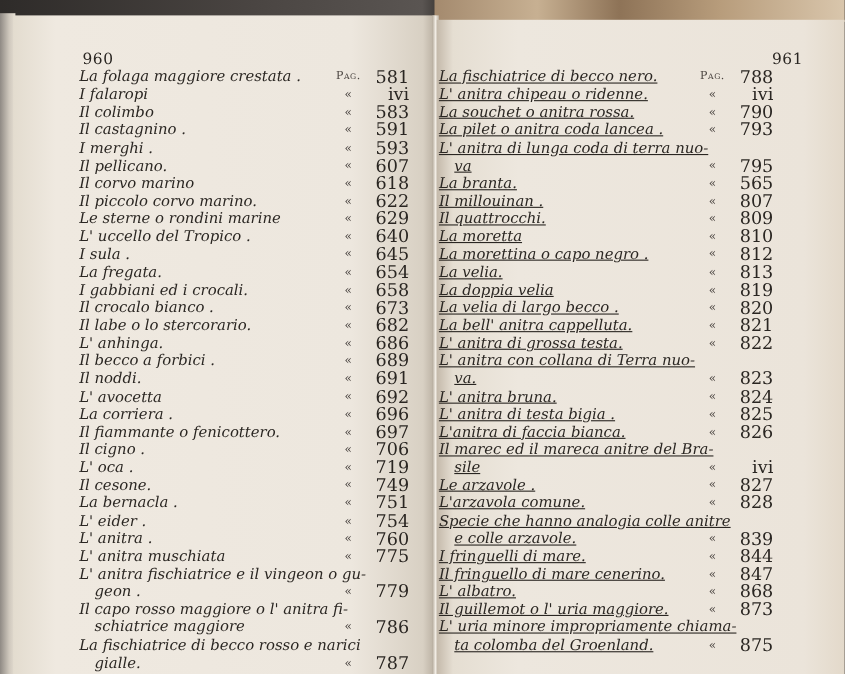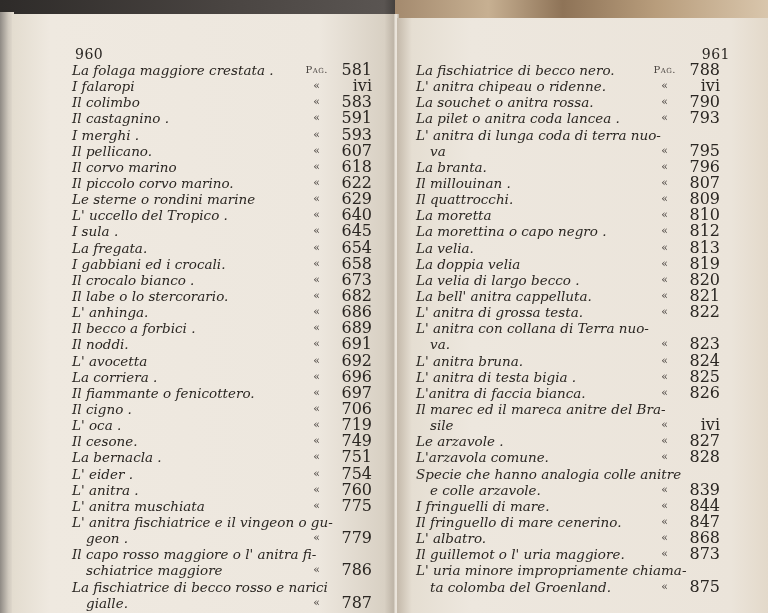--- a/index.html
+++ b/index.html
@@ -37,21 +37,21 @@
       position:absolute; left:393px; top:14px; width:6px; height:599px;
       background:linear-gradient(to right,#b5ab9c,#f3eee6,#bdb2a3);
     }
     .page-num {
       position:absolute; font-size:14px; letter-spacing:0.5px;
     }
     .left .page-num { left:63px; top:32px; }
     .right .page-num { right:38px; top:28px; }
     .entries { position:absolute; }
     .left .entries { left:60px; top:48px; width:300px; }
-    .right .entries { left:19px; top:44px; width:300px; }
+    .right .entries { left:2px; top:44px; width:300px;text-decoration:underline; }
     .entry { position:relative; }
     .line {
       height:16.15px; line-height:16.15px;
       font-style:italic; font-size:13.5px;
       white-space:nowrap; position:relative;
     }
     .line.cont { padding-left:14px; }
     .ref {
       position:absolute; right:52px; font-style:normal; font-size:11px; color:#4a4440;
     }
@@ -186,21 +186,21 @@
         <div class="line"><span>La souchet o anitra rossa.</span><span class="ref">«</span><span class="pg">790</span></div>
       </div>
       <div class="entry">
         <div class="line"><span>La pilet o anitra coda lancea .</span><span class="ref">«</span><span class="pg">793</span></div>
       </div>
       <div class="entry">
         <div class="line"><span>L' anitra di lunga coda di terra nuo-</span></div>
         <div class="line cont"><span>va</span><span class="ref">«</span><span class="pg">795</span></div>
       </div>
       <div class="entry">
-        <div class="line"><span>La branta.</span><span class="ref">«</span><span class="pg">796</span></div>
+        <div class="line"><span>La branta.</span><span class="ref">«</span><span class="pg">565</span></div>
       </div>
       <div class="entry">
         <div class="line"><span>Il millouinan .</span><span class="ref">«</span><span class="pg">807</span></div>
       </div>
       <div class="entry">
         <div class="line"><span>Il quattrocchi.</span><span class="ref">«</span><span class="pg">809</span></div>
       </div>
       <div class="entry">
         <div class="line"><span>La moretta</span><span class="ref">«</span><span class="pg">810</span></div>
       </div>

